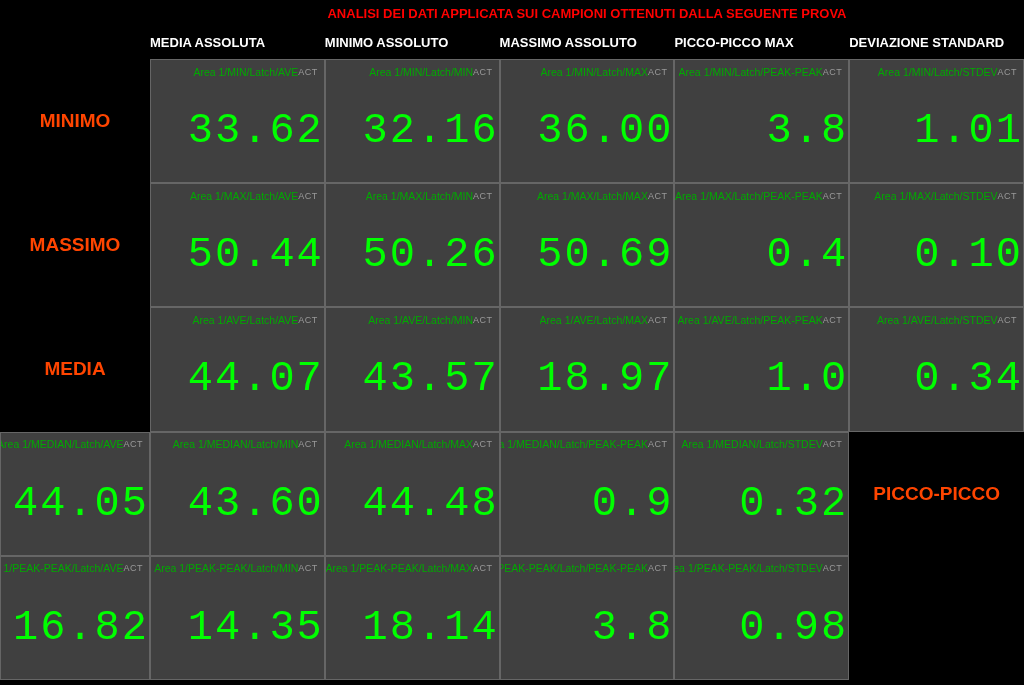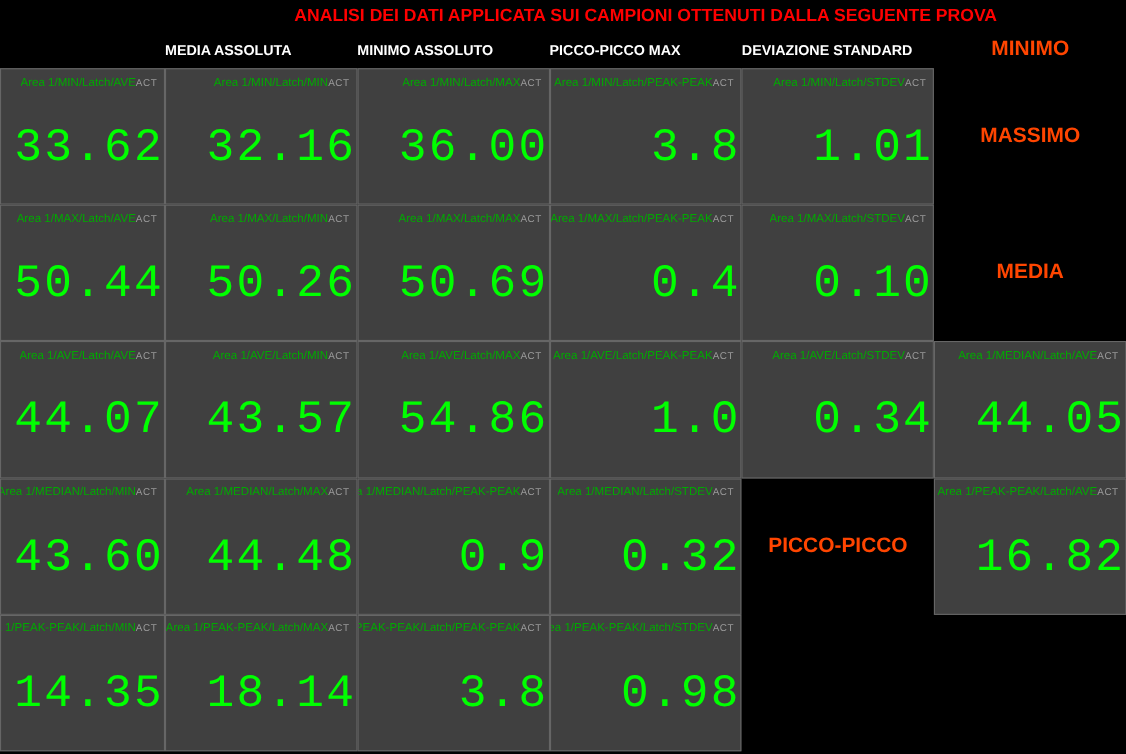--- a/index.html
+++ b/index.html
@@ -6,21 +6,21 @@
   body {
     background: #000;
     font-family: Arial, sans-serif;
     width: 1024px;
     height: 685px;
     overflow: hidden;
   }
   .title {
     color: red;
     font-weight: bold;
-    font-size: 16px;
+    font-size: 13px;
     text-align: center;
     padding: 6px 0 4px 0;
     margin-left: 150px;
   }
   .grid {
     display: grid;
     grid-template-columns: 150px repeat(5, 1fr);
     grid-template-rows: 34px repeat(5, 1fr);
     width: 1024px;
     height: 655px;
@@ -89,20 +89,21 @@
 </head>
 <body>
 
 <div class="title">ANALISI DEI DATI APPLICATA SUI CAMPIONI OTTENUTI DALLA SEGUENTE PROVA</div>
 
 <div class="grid">
   <div class="corner"></div>
 
   <div class="col-header">MEDIA ASSOLUTA</div>
   <div class="col-header">MINIMO ASSOLUTO</div>
+  <div class="col-header">MASSIMO ASSOLUTO</div>
   <div class="col-header">PICCO-PICCO MAX</div>
   <div class="col-header">DEVIAZIONE STANDARD</div>
 
   <div class="row-label">MINIMO</div>
   <div class="cell">
     <div class="cell-header">
       <span class="cell-path">Area 1/MIN/Latch/AVE</span>
       <span class="cell-act">ACT</span>
     </div>
     <div class="cell-value">33.62</div>
@@ -186,21 +187,21 @@
       <span class="cell-path">Area 1/AVE/Latch/MIN</span>
       <span class="cell-act">ACT</span>
     </div>
     <div class="cell-value">43.57</div>
   </div>
   <div class="cell">
     <div class="cell-header">
       <span class="cell-path">Area 1/AVE/Latch/MAX</span>
       <span class="cell-act">ACT</span>
     </div>
-    <div class="cell-value">54.86</div>
+    <div class="cell-value">18.97</div>
   </div>
   <div class="cell">
     <div class="cell-header">
       <span class="cell-path">Area 1/AVE/Latch/PEAK-PEAK</span>
       <span class="cell-act">ACT</span>
     </div>
     <div class="cell-value right">1.0</div>
   </div>
   <div class="cell">
     <div class="cell-header">

